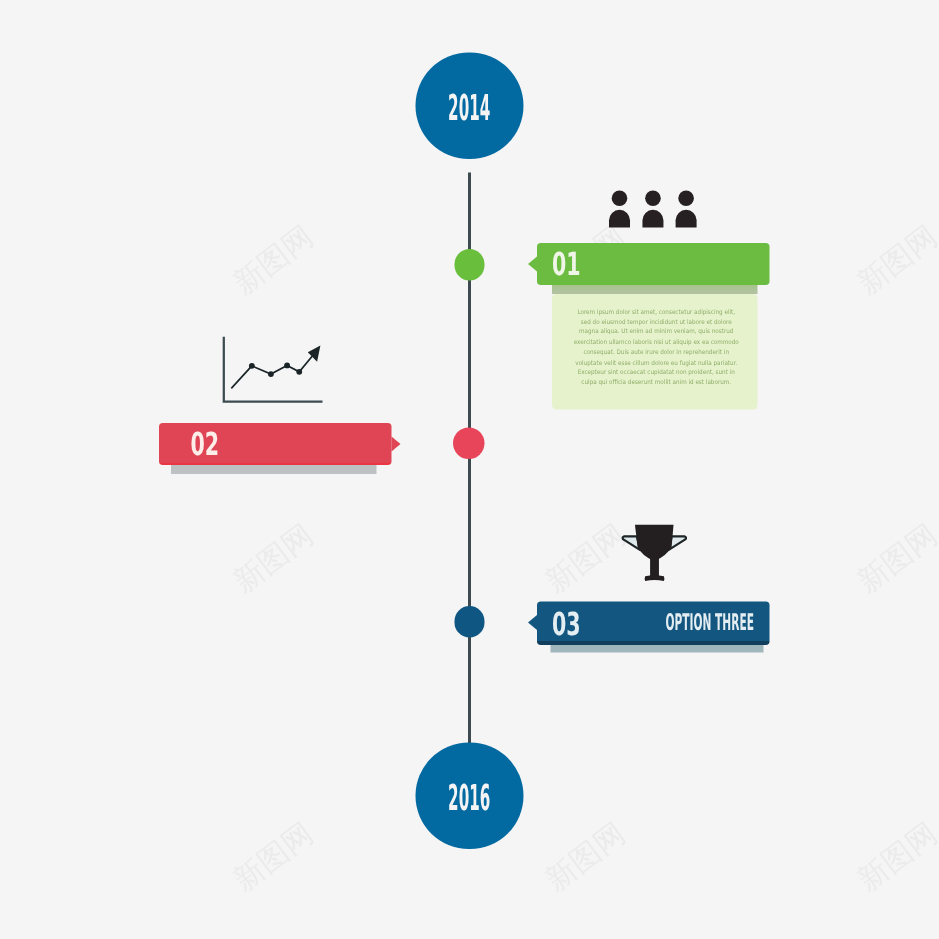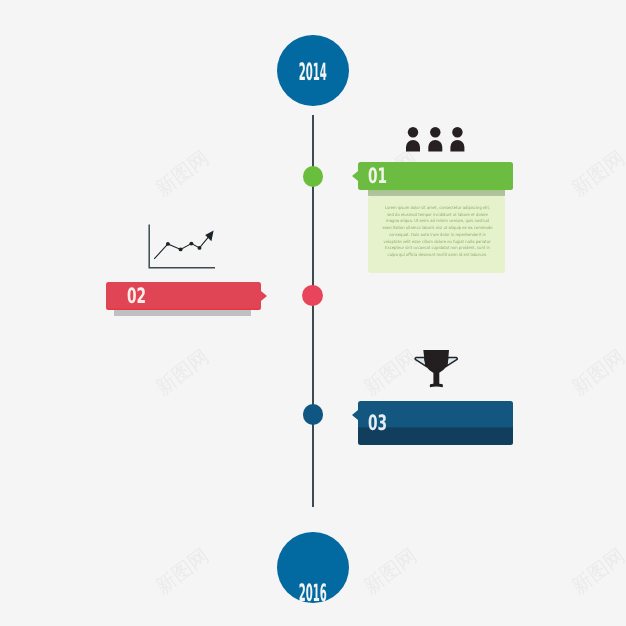--- a/index.html
+++ b/index.html
@@ -88,21 +88,21 @@
       <div class="wm" style="left:595.5px;top:571.0px">
         <b>新图网</b>
       </div>
   </div>
 
   <div class="spine" style="left:311.8px;top:114.5px;width:2.3px;height:392.5px;"></div>
 
   <div class="year" style="left:277.2px;top:35px;width:71.5px;height:71.2px;">
     <span>2014</span>
   </div>
-  <div class="year" style="left:277.2px;top:532px;width:71.5px;height:71.2px;align-items:flex-end;">
+  <div class="year" style="left:277.2px;top:495px;width:71.5px;height:71.2px;">
     <span>2016</span>
   </div>
 
   <div class="dot" style="left:303px;top:165.8px;width:20.3px;height:20.8px;background:#69be3c;"></div>
   <div class="dot" style="left:301.8px;top:284.6px;width:21.5px;height:21.4px;background:#e8445a;"></div>
   <div class="dot" style="left:302.5px;top:404.4px;width:20.1px;height:20.2px;background:#0f5683;"></div>
 
   <div class="ico" style="left:403px;top:126px;width:64px;height:27px;">
     <svg viewBox="0 0 64 27" width="64" height="27">
       <g fill="#272022">
@@ -157,21 +157,24 @@
       <path d="M10.6 9.5 H2.2 Q0.7 10.0 1.3 11.4 L12.6 18.6 Z" fill="#dfe9ec" stroke="#1d2527" stroke-width="1.5" stroke-linejoin="round"></path>
       <path d="M33.8 9.5 H42.2 Q43.7 10.0 43.1 11.4 L31.8 18.6 Z" fill="#dfe9ec" stroke="#1d2527" stroke-width="1.5" stroke-linejoin="round"></path>
       <path d="M9.3 1.9 H35.0 L33.8 16.2 Q31.0 22.2 22.2 26.2 Q13.4 22.2 11.0 16.2 Z" fill="#231f20"></path>
       <path d="M19.4 24.0 H25.3 V37.1 H19.4 Z" fill="#231f20"></path>
       <path d="M16.1 36.2 Q22.3 34.8 28.6 36.2 Q29.3 38.2 28.6 39.3 Q22.3 37.9 16.1 39.3 Q15.4 38.2 16.1 36.2 Z" fill="#231f20"></path>
     </svg>
   </div>
 
   <div class="rshadow" style="left:366.7px;top:429px;width:142px;height:6px;background:linear-gradient(#9db4ba,#a2b8bd);"></div>
 
-  <div class="ribbon" style="left:358px;top:401px;width:155px;height:44px;color:#e3edf2;">
+  <div class="ribbon" style="left:358px;top:401px;width:155px;height:29px;color:#e3edf2;">
     <div class="tip" style="left:-6px;top:9px;border-top:5px solid transparent;border-bottom:5px solid transparent;border-right:6px solid #135780;"></div>
     <div class="body" style="background:linear-gradient(#135780 0,#135780 26.3px,#113e5c 26.6px,#113e5c 28px);"></div>
     <div class="num">
         <i>03</i>
+      </div>
+    <div class="lbl">
+        <i>OPTION THREE</i>
       </div>
   </div>
 
 </div>
 
 </body></html>

